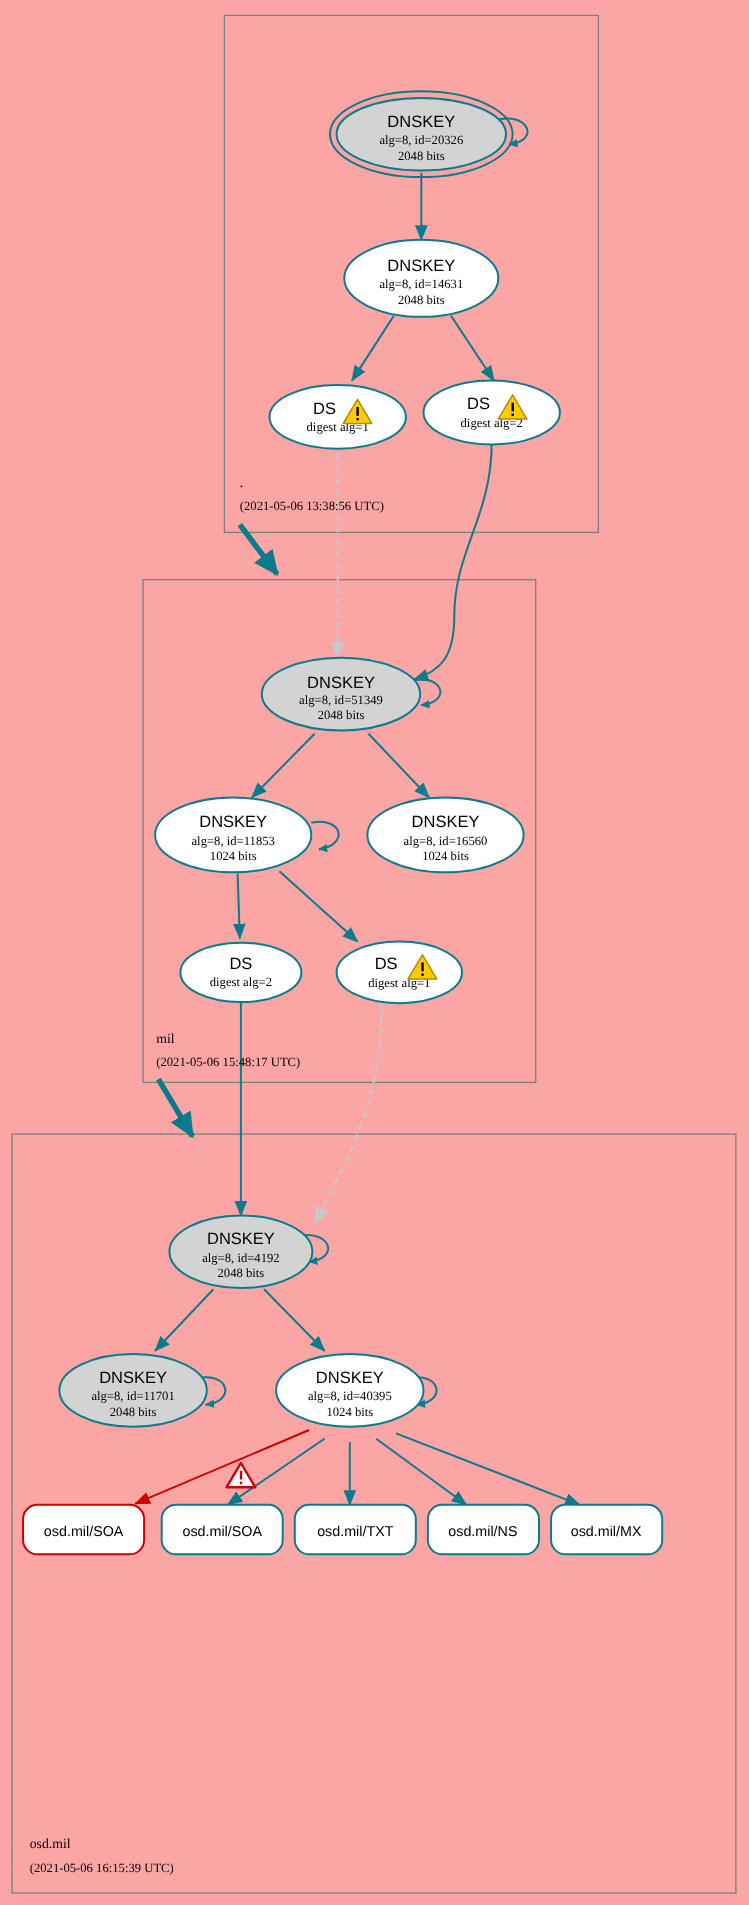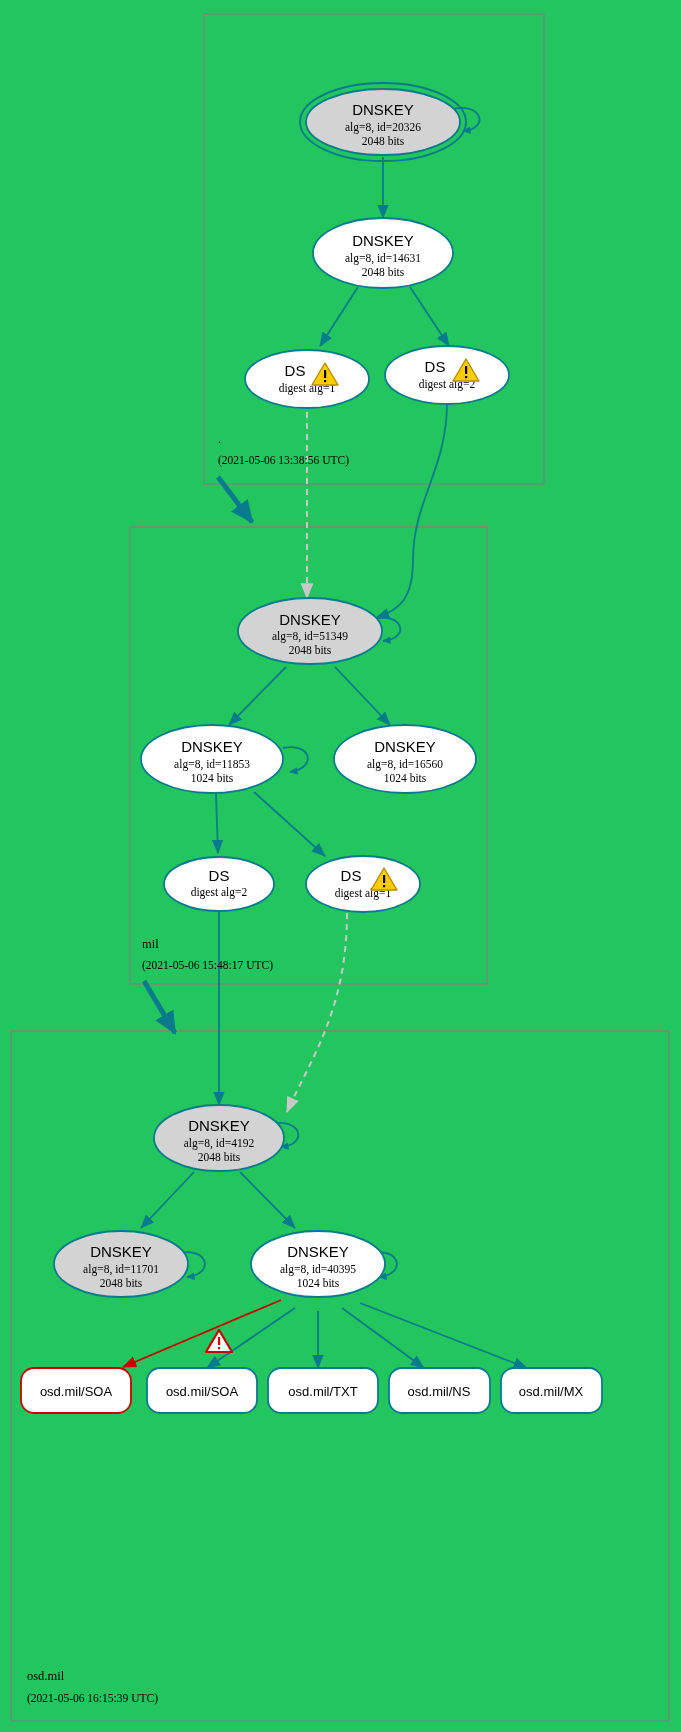--- a/index.html
+++ b/index.html
@@ -8,21 +8,21 @@
     padding: 0;
     background: #ffffff;
   }
   body {
     font-family: "Liberation Sans", sans-serif;
   }
   #canvas {
     position: relative;
     width: 681px;
     height: 1732px;
-    background: #22c55e;
+    background: #fca5a5;
     overflow: hidden;
   }
   svg.layer {
     position: absolute;
     left: 0;
     top: 0;
     width: 681px;
     height: 1732px;
   }
   .zone-rect {

